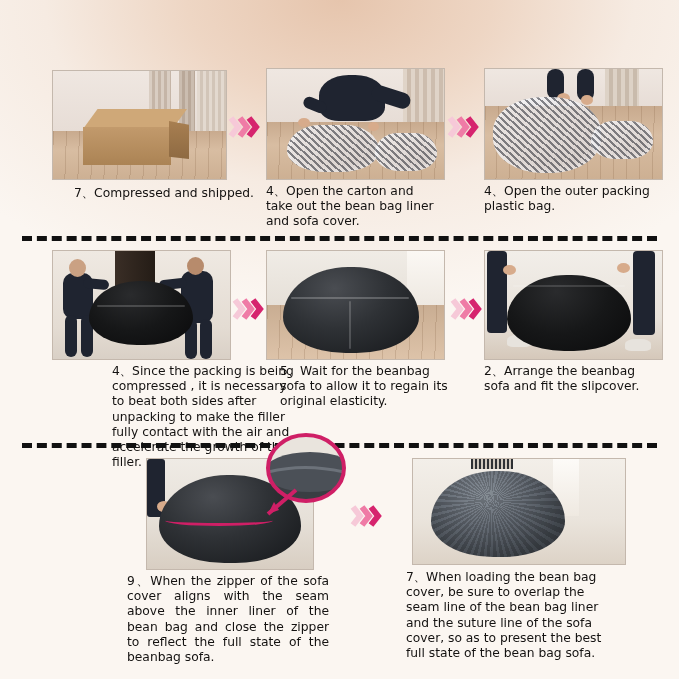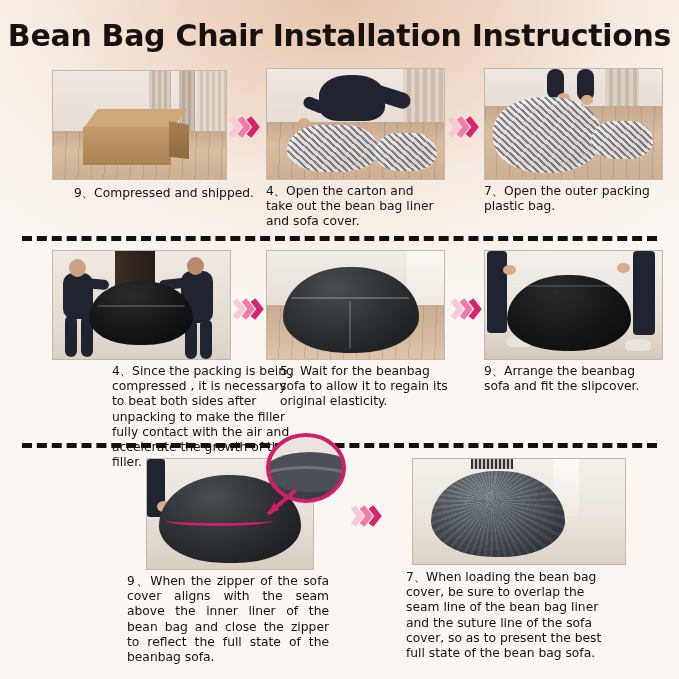--- a/index.html
+++ b/index.html
@@ -88,40 +88,39 @@
   .seam{position:absolute;height:2px;background:rgba(255,255,255,.18);border-radius:2px;}
 
   
   #callout{position:absolute;pointer-events:none;}
 </style>
 </head>
 <body>
 
 <div id="page">
 
-  <div id="title">Bean Bag Chair Installation Instructions</div>
 
   <div class="cell" style="left:52px;top:70px;width:175px;">
     <div class="photo" style="width:173px;height:108px;">
       <div class="sc">
         <div class="wallA"></div>
         <div class="curtain" style="left:96px;width:22px;"></div>
         <div class="curtain" style="left:126px;width:16px;background:repeating-linear-gradient(90deg,#cbbdb0 0 3px,#b9a899 3px 6px);"></div>
         <div class="curtain" style="left:144px;width:29px;background:repeating-linear-gradient(90deg,#e3d9cf 0 3px,#d2c5b8 3px 6px);"></div>
         <div class="floorA"></div>
         <div class="box-top" style="left:30px;top:38px;width:104px;height:20px;
              clip-path:polygon(14% 0,100% 0,86% 100%,0 100%);background:#cfa878;"></div>
         <div class="box-front" style="left:30px;top:56px;width:88px;height:38px;
              background:linear-gradient(180deg,#c29a6c,#ab8354);"></div>
         <div class="box-side" style="left:116px;top:50px;width:20px;height:38px;
              background:linear-gradient(180deg,#a87f51,#8e6a42);
              clip-path:polygon(0 0,100% 10%,100% 100%,0 94%);"></div>
       </div>
     </div>
-    <div class="cap" style="top:116px;left:22px;width:180px;">9、Compressed and shipped.</div>
+    <div class="cap" style="top:116px;left:22px;width:180px;">7、Compressed and shipped.</div>
   </div>
 
   <div class="arrow" style="left:228px;top:114px;">
     <svg width="34" height="26" viewBox="0 0 34 26" aria-hidden="true">
       <g fill="none" stroke-width="6" stroke-linecap="butt">
         <path d="M3 4 L10 13 L3 22" stroke="#f6c9d8"></path>
         <path d="M12 4 L19 13 L12 22" stroke="#ef7ba6"></path>
         <path d="M21 4 L28 13 L21 22" stroke="#d6246e"></path>
       </g>
     </svg>
@@ -162,21 +161,21 @@
         <div class="curtain" style="left:120px;width:34px;height:36%;background:repeating-linear-gradient(90deg,#ddd2c6 0 4px,#c9bbac 4px 8px);"></div>
         <div class="floorA" style="height:66%;"></div>
         <div class="limb" style="left:62px;top:0px;width:17px;height:30px;"></div>
         <div class="limb" style="left:92px;top:0px;width:17px;height:32px;"></div>
         <div class="skin" style="left:72px;top:24px;width:13px;height:11px;"></div>
         <div class="skin" style="left:96px;top:26px;width:12px;height:10px;"></div>
         <div class="vbag" style="left:8px;top:28px;width:108px;height:76px;border-radius:46%;"></div>
         <div class="vbag" style="left:106px;top:52px;width:62px;height:38px;"></div>
       </div>
     </div>
-    <div class="cap" style="top:116px;left:0px;width:172px;">7、Open the outer packing plastic bag.</div>
+    <div class="cap" style="top:116px;left:0px;width:172px;">4、Open the outer packing plastic bag.</div>
   </div>
 
   <div class="divider" id="div1"></div>
 
   <div class="cell" style="left:52px;top:250px;width:178px;">
     <div class="photo" style="width:177px;height:108px;">
       <div class="sc">
         <div style="position:absolute;inset:0;background:linear-gradient(180deg,#efe9e2 0%,#e4dcd3 70%,#d9d0c6 100%);"></div>
         <div style="position:absolute;left:62px;top:0;width:40px;height:72%;background:linear-gradient(90deg,#3a2e26,#241c16);"></div>
         <div class="torso" style="left:10px;top:22px;width:30px;height:46px;border-radius:10px;"></div>
@@ -237,21 +236,21 @@
         <div class="limb" style="left:2px;top:0px;width:20px;height:82px;border-radius:4px;"></div>
         <div class="limb" style="left:148px;top:0px;width:22px;height:84px;border-radius:4px;"></div>
         <div class="skin" style="left:18px;top:14px;width:13px;height:10px;"></div>
         <div class="skin" style="left:132px;top:12px;width:13px;height:10px;"></div>
         <div class="shoe" style="left:22px;top:84px;width:24px;height:12px;"></div>
         <div class="shoe" style="left:140px;top:88px;width:26px;height:12px;"></div>
         <div class="bb bb-black" style="left:22px;top:24px;width:124px;height:76px;"></div>
         <div class="seam" style="left:28px;top:34px;width:112px;background:rgba(255,255,255,.14);"></div>
       </div>
     </div>
-    <div class="cap" style="top:114px;left:0px;width:172px;">9、Arrange the beanbag sofa and fit the slipcover.</div>
+    <div class="cap" style="top:114px;left:0px;width:172px;">2、Arrange the beanbag sofa and fit the slipcover.</div>
   </div>
 
   <div class="divider" id="div2"></div>
 
   <div class="cell" style="left:146px;top:458px;width:200px;">
     <div class="photo" style="width:166px;height:110px;">
       <div class="sc">
         <div style="position:absolute;inset:0;background:linear-gradient(180deg,#efebe5 0%,#e6e0d8 55%,#d8cec2 100%);"></div>
         <div class="limb" style="left:0px;top:0px;width:18px;height:58px;border-radius:3px;"></div>
         <div class="skin" style="left:10px;top:42px;width:14px;height:11px;"></div>

